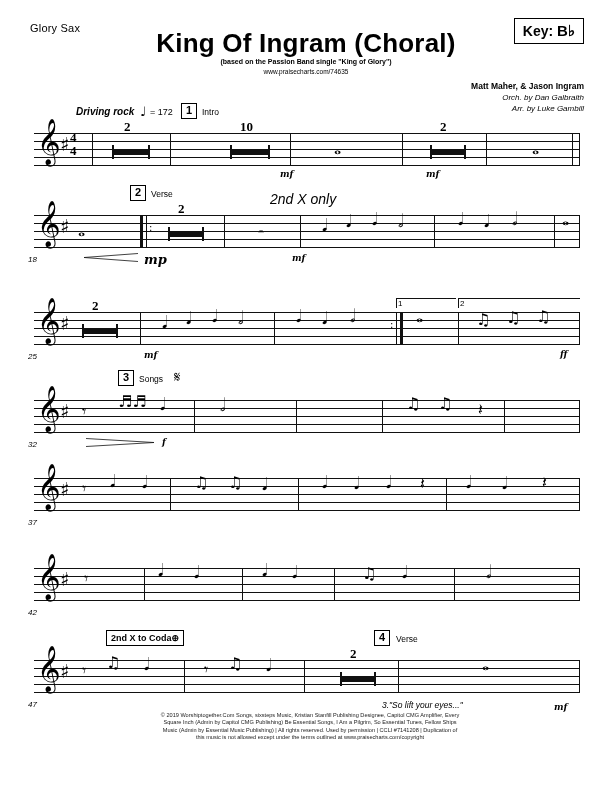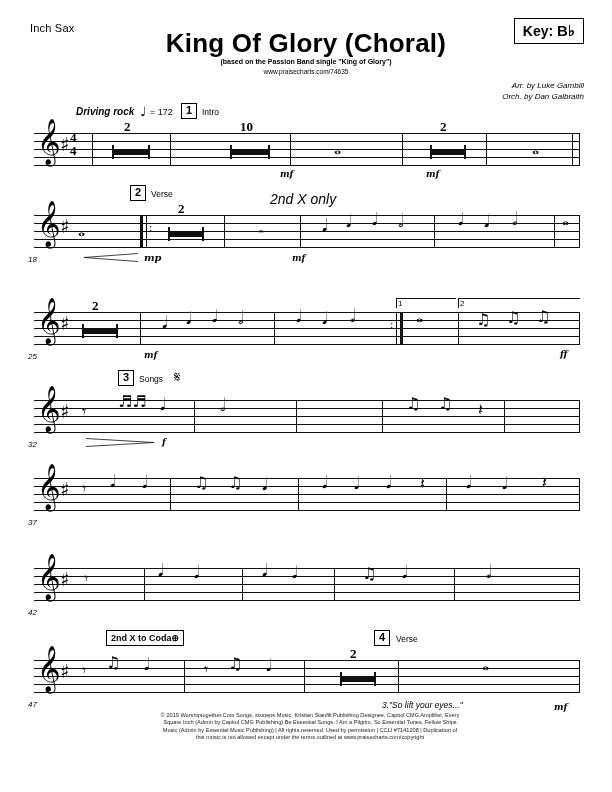--- a/index.html
+++ b/index.html
@@ -242,34 +242,35 @@
     letter-spacing: -.3px;
   }
   .logo .wordmark .praise { color: #E8322C; }
   .logo .wordmark .charts { color: #3c3c3c; }
 </style>
 </head>
 <body>
 
 <div class="page">
 
-  <div class="instrument">Inch Sax</div>
+  <div class="instrument">Glory Sax</div>
 
   <div class="key-box">
     <span>Key:</span>
     <span class="flat">B♭</span>
   </div>
 
-  <div class="song-title">King Of Glory (Choral)</div>
+  <div class="song-title">King Of Ingram (Choral)</div>
   <div class="subtitle">(based on the Passion Band single "King of Glory")</div>
   <div class="suburl">www.praisecharts.com/74635</div>
 
   <div class="credits">
+    <div>Matt Maher, &amp; Jason Ingram</div>
+    <div class="arr">Orch. by Dan Galbraith</div>
     <div class="arr">Arr. by Luke Gambill</div>
-    <div class="arr">Orch. by Dan Galbraith</div>
   </div>
 
   <div class="system" style="top:133px;">
     <div class="staff">
       <div class="line l0"></div>
       <div class="line l1"></div>
       <div class="line l2"></div>
       <div class="line l3"></div>
       <div class="line l4"></div>
 
@@ -370,21 +371,21 @@
     <div class="sectionlabel" style="left:117px; top:-26px;">Verse</div>
 
     <div class="txt ital" style="left:236px; top:-24px; font-size:14px;">2nd X only</div>
 
     <div class="hairpin" style="position:absolute; left:50px; top:38px;">
       <svg width="56" height="9">
           <line x1="0" y1="4.5" x2="54" y2="0.5" stroke="#111" stroke-width="0.8"></line>
           <line x1="0" y1="4.5" x2="54" y2="8.5" stroke="#111" stroke-width="0.8"></line>
         </svg>
     </div>
-    <div class="txt ital bold" style="left:110px; top:37px; font-size:10px; font-family:'DejaVu Serif',serif;">mp</div>
+    <div class="txt ital bold" style="left:110px; top:37px; font-size:13px; font-family:'DejaVu Serif',serif;">mp</div>
     <div class="txt ital bold" style="left:258px; top:38px; font-size:9px; font-family:'DejaVu Serif',serif;">mf</div>
   </div>
 
   <div class="system" style="top:312px;">
     <div class="staff">
       <div class="line l0"></div>
       <div class="line l1"></div>
       <div class="line l2"></div>
       <div class="line l3"></div>
       <div class="line l4"></div>

